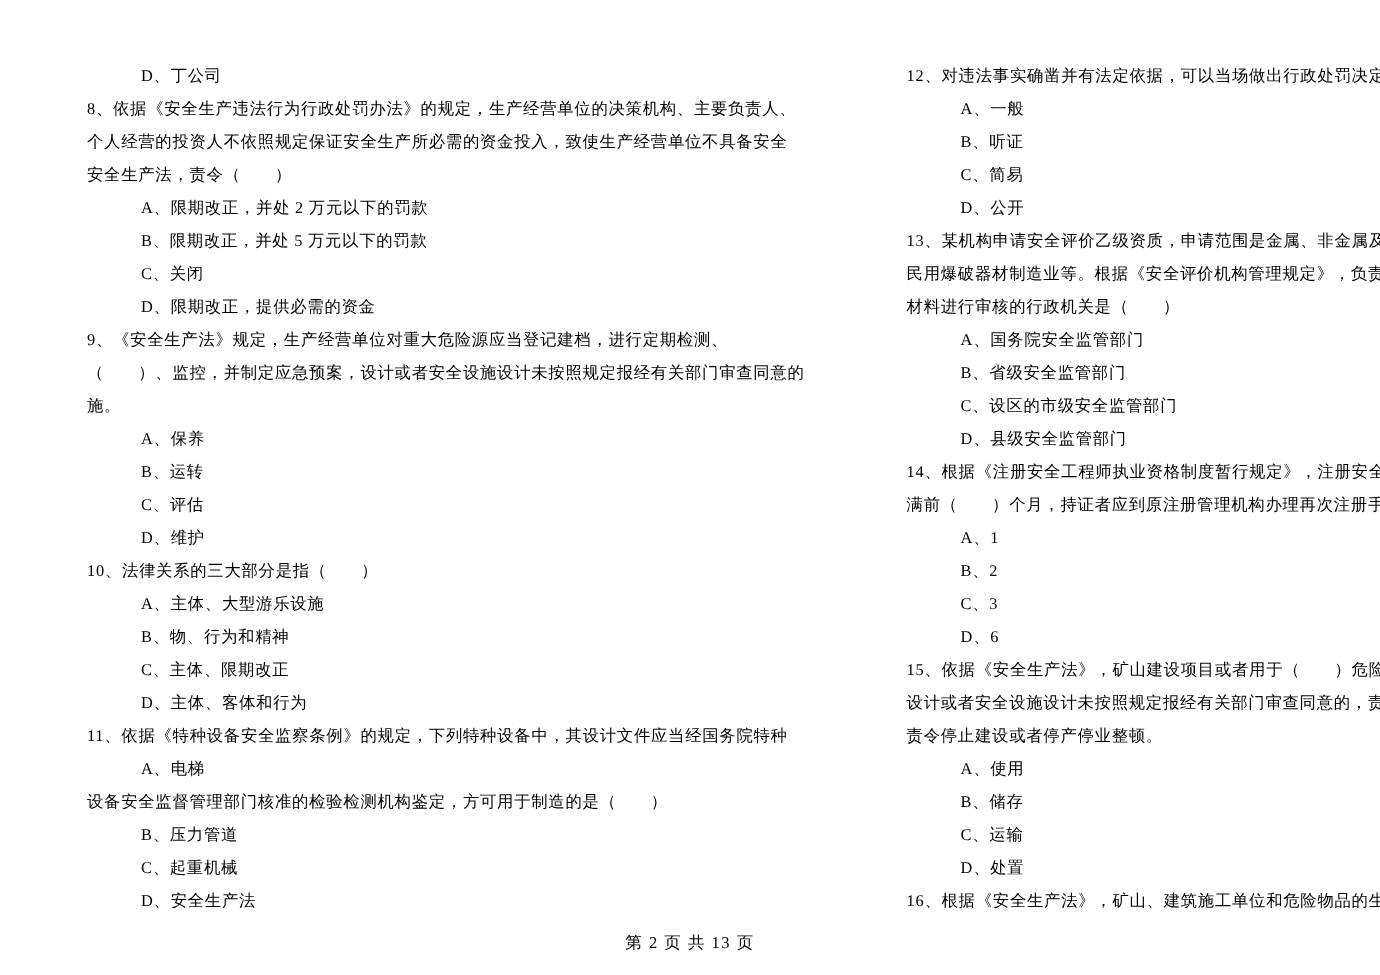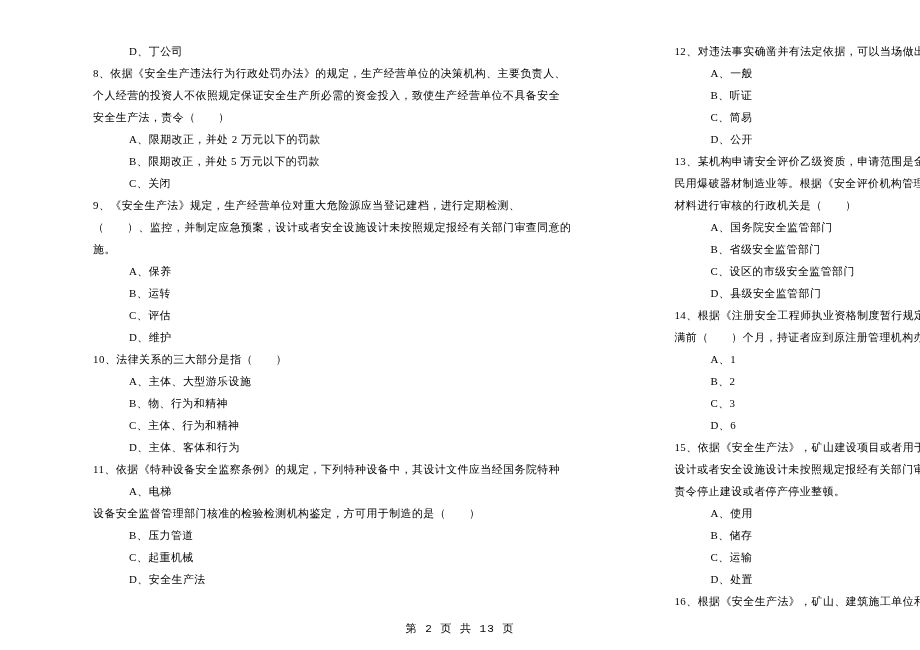--- a/index.html
+++ b/index.html
@@ -19,62 +19,62 @@
     width: 100%;
     height: 610px;
     gap: 68px;
   }
   .col {
     flex: 1 1 0;
     font-size: 10.9px;
     line-height: 22px;
     color: #000;
     letter-spacing: 0.5px;
-    margin-left: 35px;
   }
   .line {
     white-space: nowrap;
   }
   .ind-a { text-indent: 36px; }
   .ind-b { text-indent: 0; }
   .pagefoot {
     position: absolute;
     left: 0;
     right: 0;
     bottom: 14px;
     text-align: center;
     font-size: 11px;
     color: #000;
-    font-family: Liberation Mono, monospace;
+    font-family: Liberation Serif, serif;
     letter-spacing: 1px;
   }
 </style>
 </head>
 <body>
 
 <div class="page">
   <div class="col">
     <div class="line ind-a">D、丁公司</div>
     <div class="line ind-b">8、依据《安全生产违法行为行政处罚办法》的规定，生产经营单位的决策机构、主要负责人、</div>
     <div class="line ind-b">个人经营的投资人不依照规定保证安全生产所必需的资金投入，致使生产经营单位不具备安全</div>
     <div class="line ind-b">安全生产法，责令（　　）</div>
     <div class="line ind-a">A、限期改正，并处 2 万元以下的罚款</div>
     <div class="line ind-a">B、限期改正，并处 5 万元以下的罚款</div>
     <div class="line ind-a">C、关闭</div>
+    <div class="line ind-a">D、限期改正，提供必需的资金</div>
     <div class="line ind-b">9、《安全生产法》规定，生产经营单位对重大危险源应当登记建档，进行定期检测、</div>
     <div class="line ind-b">（　　）、监控，并制定应急预案，设计或者安全设施设计未按照规定报经有关部门审查同意的</div>
     <div class="line ind-b">施。</div>
     <div class="line ind-a">A、保养</div>
     <div class="line ind-a">B、运转</div>
     <div class="line ind-a">C、评估</div>
     <div class="line ind-a">D、维护</div>
     <div class="line ind-b">10、法律关系的三大部分是指（　　）</div>
     <div class="line ind-a">A、主体、大型游乐设施</div>
     <div class="line ind-a">B、物、行为和精神</div>
-    <div class="line ind-a">C、主体、行为和精神</div>
+    <div class="line ind-a">C、主体、限期改正</div>
     <div class="line ind-a">D、主体、客体和行为</div>
     <div class="line ind-b">11、依据《特种设备安全监察条例》的规定，下列特种设备中，其设计文件应当经国务院特种</div>
     <div class="line ind-a">A、电梯</div>
     <div class="line ind-b">设备安全监督管理部门核准的检验检测机构鉴定，方可用于制造的是（　　）</div>
     <div class="line ind-a">B、压力管道</div>
     <div class="line ind-a">C、起重机械</div>
     <div class="line ind-a">D、安全生产法</div>
   </div>
 
   <div class="col">

